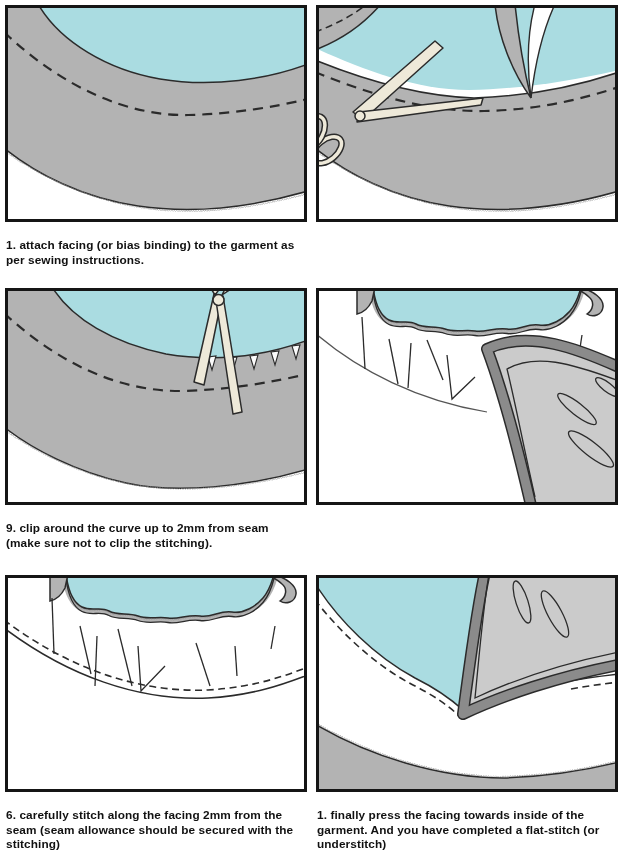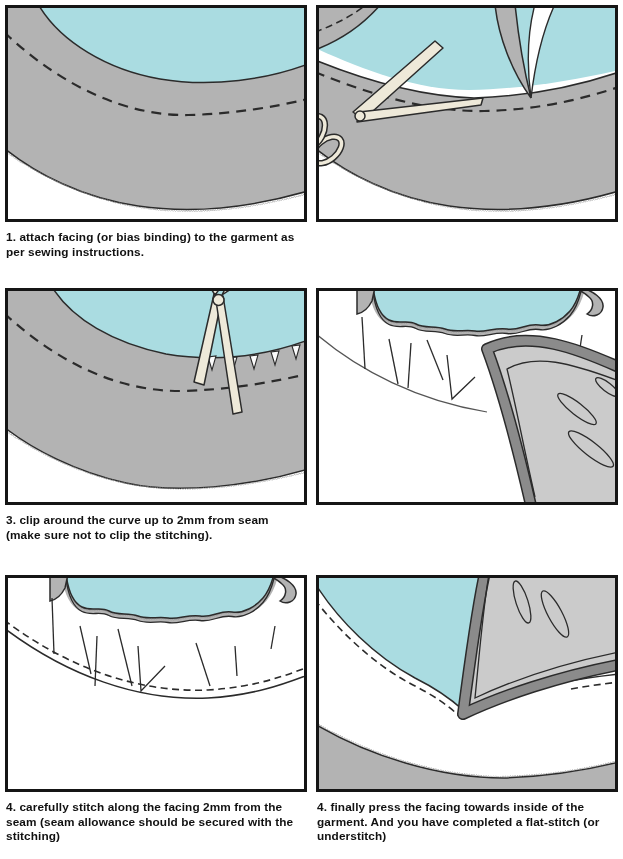--- a/index.html
+++ b/index.html
@@ -1,20 +1,20 @@
 <!DOCTYPE html>
 <html style="--garment-teal: #aadce1; --fabric-gray: #b3b3b3; --iron-gray: #cbcbcb; --iron-rim-gray: #8b8b8b; --outline: #2b2b2b; --scissors-cream: #eee9d9; --serge-gray: #8f8f8f; --caption-color: #111111; --panel-border: #151515;"><head>
 <meta charset="utf-8">
 <style>
   html,body{margin:0;padding:0;background:#ffffff;}
   .page{position:relative;width:623px;height:859px;background:#fff;font-family:"Liberation Sans",sans-serif;}
   .cell{position:absolute;width:302px;}
   .panel{width:302px;height:217px;border:3px solid var(--panel-border,#151515);box-sizing:border-box;background:#fff;overflow:hidden;}
   .panel svg{display:block;width:296px;height:211px;}
-  .caption{margin-top:8px;padding-left:1px;font-weight:bold;font-size:11.8px;line-height:1.24;color:var(--caption-color,#111);letter-spacing:0.1px;width:300px;}
+  .caption{margin-top:16px;padding-left:1px;font-weight:bold;font-size:11.8px;line-height:1.24;color:var(--caption-color,#111);letter-spacing:0.1px;width:300px;}
   
   .f-teal{fill:var(--garment-teal);stroke:var(--outline);stroke-width:1.5;}
   .f-teal-ns{fill:var(--garment-teal);}
   .f-gray{fill:var(--fabric-gray);stroke:var(--outline);stroke-width:1.5;}
   .f-white{fill:#ffffff;stroke:var(--outline);stroke-width:1.4;}
   .dash-line{fill:none;stroke:var(--outline);stroke-width:2.2;stroke-dasharray:10 7;}
   .dash-sm{fill:none;stroke:var(--outline);stroke-width:1.6;stroke-dasharray:7 4.5;}
   .solid-sm{fill:none;stroke:var(--outline);stroke-width:1.5;}
   .thin{fill:none;stroke:var(--outline);stroke-width:1.3;}
   .faint{fill:none;stroke:#555;stroke-width:1.2;}
@@ -87,21 +87,21 @@
         <path class="dash-line" d="M-4,22 C 52,74 112,100 172,100 C 222,99 264,91 300,83"></path>
         <g>
           <path class="cream" d="M202,-4 L207,4 L213,-4 Z"></path>
           <path class="cream" d="M218,-4 L214,4 L226,-4 Z"></path>
           <path class="cream" d="M206,3 L186,91 L196,94 L214,6 Z"></path>
           <path class="cream" d="M215,5 L234,121 L225,123 L207,3 Z"></path>
           <circle class="cream" cx="210.5" cy="9" r="5.5"></circle>
         </g>
       </svg>
     </div>
-    <figcaption class="caption">3. clip around the curve up to 2mm from seam (make sure not to clip the stitching).</figcaption>
+    <figcaption class="caption">9. clip around the curve up to 2mm from seam (make sure not to clip the stitching).</figcaption>
   </figure>
 
   <figure class="cell" style="left:316px;top:288px;margin:0;">
     <div class="panel">
       <svg viewBox="0 0 296 211" aria-hidden="true">
         <path id="p4wave" fill="none" d="M54,-4 C 56,12 60,24 70,29 C 80,34 88,28 97,33 C 106,38 116,34 126,38 C 136,42 146,38 156,40 C 166,42 176,36 188,38 C 200,40 208,32 220,34 C 232,36 244,28 251,20 C 257,13 260,4 262,-4"></path>
         <use href="#p4wave" class="band"></use>
         <text class="serge-text" dy="4"><textPath class="serge" href="#p4wave">^^^^^^^^^^^^^^^^^^^^^^^^^^^^^^^^^^^^^^^^^^^^^^^^^^^^^^^^^^^^^^^^^^^^^^^^^^^^^^^^^^^^^^^^^^^^^^^^^^^^^^^^^^^^^^^^^^^^^^^^^^^^^^^^^^^^^^^^^^^^^^^^^^^^^^^^^^^^^^^^^^^^^^^^^^^^^^^^^^^^^^^^^^^^^^^^^^^^^^^^^^^^^^^^^^^^^^^^^^^^</textPath></text>
         <use href="#p4wave" class="thin" transform="translate(0,4.5)"></use>
         <path class="f-teal" d="M54,-4 C 56,12 60,24 70,29 C 80,34 88,28 97,33 C 106,38 116,34 126,38 C 136,42 146,38 156,40 C 166,42 176,36 188,38 C 200,40 208,32 220,34 C 232,36 244,28 251,20 C 257,13 260,4 262,-4 Z"></path>
@@ -145,21 +145,21 @@
           <path d="M110,51 L124,108"></path>
           <path fill="none" d="M130,68 L133,113 L157,88"></path>
           <path d="M188,65 L202,108"></path>
           <path d="M227,68 L229,98"></path>
           <path d="M267,48 L263,71"></path>
         </g>
         <path class="solid-sm" d="M-4,50 C 60,98 130,123 200,120 C 250,117 281,104 300,97"></path>
         <path class="dash-sm" d="M-4,42 C 60,90 130,115 200,112 C 250,109 281,96 300,89"></path>
       </svg>
     </div>
-    <figcaption class="caption">4. carefully stitch along the facing 2mm from the seam (seam allowance should be secured with the stitching)</figcaption>
+    <figcaption class="caption">6. carefully stitch along the facing 2mm from the seam (seam allowance should be secured with the stitching)</figcaption>
   </figure>
 
   <figure class="cell" style="left:316px;top:575px;margin:0;">
     <div class="panel">
       <svg viewBox="0 0 296 211" aria-hidden="true">
         <path class="f-teal" d="M-1,10 C 20,42 55,78 96,100 C 116,110 133,122 144,132 L146,132 C 152,88 158,30 164,-4 L-1,-4 Z"></path>
         <path class="dash-sm" d="M-4,22 C 18,50 52,85 94,107 C 114,117 130,128 140,138"></path>
         <path class="solid-sm" d="M250,103 C 266,100 282,98 300,96"></path>
         <path class="dash-sm" d="M252,111 C 268,108 284,106 300,104"></path>
         <g>
@@ -167,16 +167,16 @@
           <path class="iron-mid" d="M144,136 C 150,90 158,30 166,-6 L304,-6 L304,86 C 240,98 182,118 144,136 Z"></path>
           <path class="thin" d="M300,74 C 240,86 190,104 156,120 C 160,80 164,30 170,-4"></path>
           <ellipse class="thin" cx="203" cy="24" rx="22" ry="6" transform="rotate(72 203 24)"></ellipse>
           <ellipse class="thin" cx="236" cy="36" rx="26" ry="7" transform="rotate(62 236 36)"></ellipse>
         </g>
         <path class="f-gray" d="M-4,146 C 50,178 120,200 185,200 C 240,198 276,190 300,184 L300,215 L-4,215 Z"></path>
         <path id="p6sg" fill="none" d="M-4,146 C 50,178 120,200 185,200 C 240,198 276,190 300,184"></path>
         <text class="serge-text" dy="1.5"><textPath class="serge" href="#p6sg">^^^^^^^^^^^^^^^^^^^^^^^^^^^^^^^^^^^^^^^^^^^^^^^^^^^^^^^^^^^^^^^^^^^^^^^^^^^^^^^^^^^^^^^^^^^^^^^^^^^^^^^^^^^^^^^^^^^^^^^^^^^^^^^^^^^^^^^^^^^^^^^^^^^^^^^^^^^^^^^^^^^^^^^^^^^^^^^^^^^^^^^^^^^^^^^^^^^^^^^^^^^^^^^^^^^^^^^^^^^^</textPath></text>
       </svg>
     </div>
-    <figcaption class="caption">4. finally press the facing towards inside of the garment. And you have completed a flat-stitch (or understitch)</figcaption>
+    <figcaption class="caption">1. finally press the facing towards inside of the garment. And you have completed a flat-stitch (or understitch)</figcaption>
   </figure>
 
 </div>
 
 </body></html>

